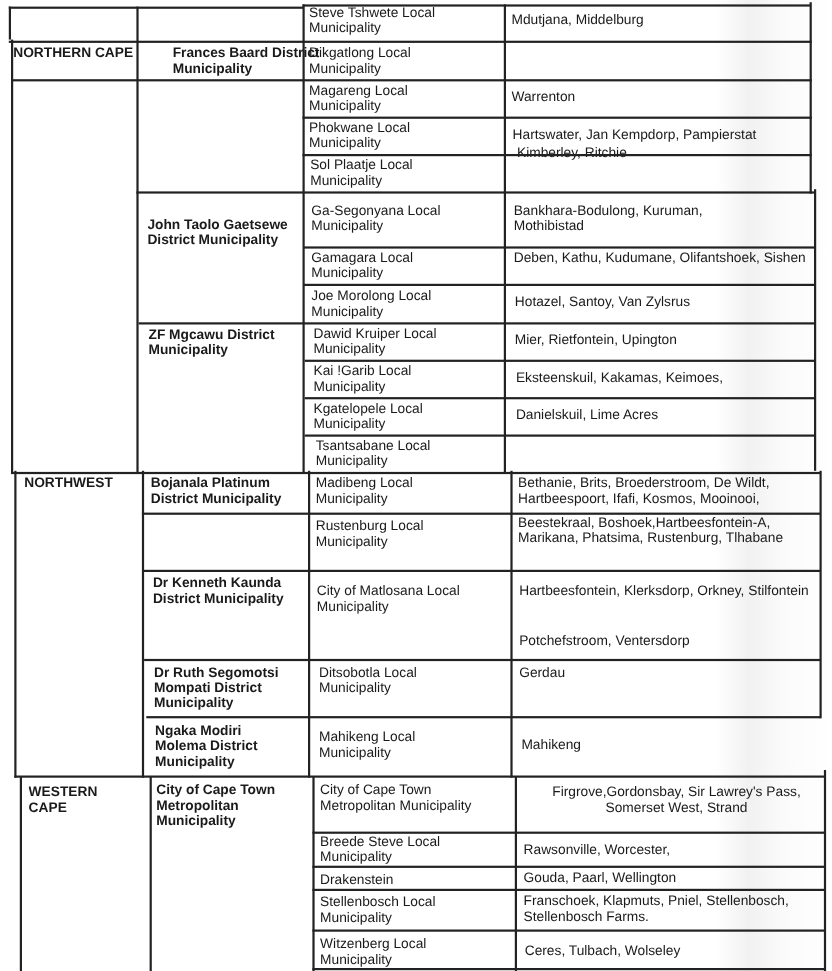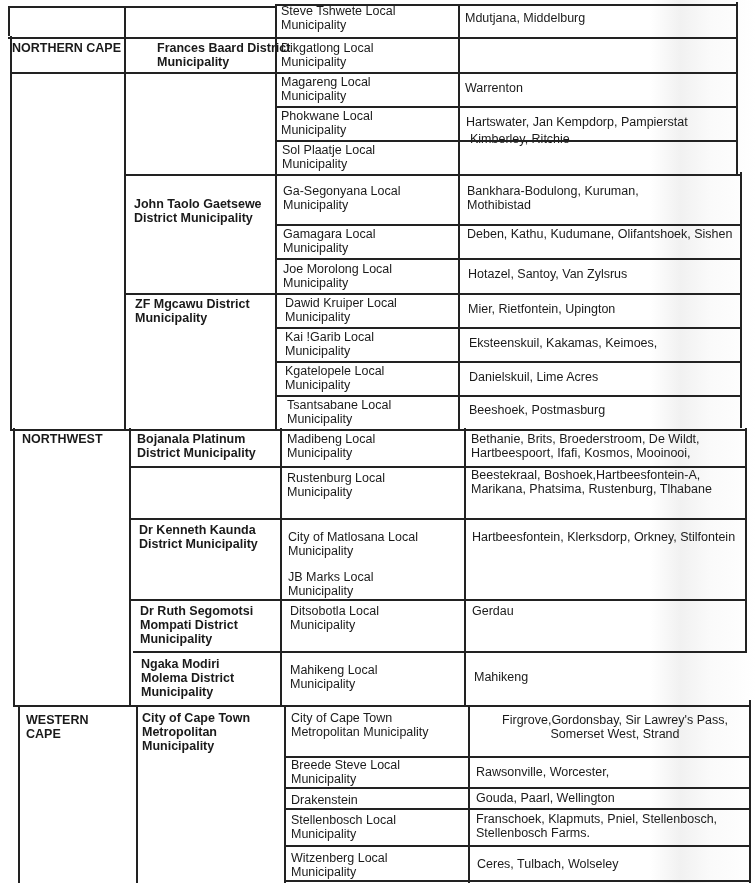--- a/index.html
+++ b/index.html
@@ -38,43 +38,42 @@
   <div class="cell" style="left:283px;top:184px;width:160px;">Ga-Segonyana Local Municipality</div>
   <div class="cell" style="left:283px;top:227px;width:150px;">Gamagara Local Municipality</div>
   <div class="cell" style="left:283px;top:262px;width:150px;">Joe Morolong Local Municipality</div>
   <div class="cell" style="left:285px;top:296px;width:150px;">Dawid Kruiper Local Municipality</div>
   <div class="cell" style="left:285px;top:330px;width:150px;">Kai !Garib Local Municipality</div>
   <div class="cell" style="left:285px;top:364px;width:150px;">Kgatelopele Local Municipality</div>
   <div class="cell" style="left:287px;top:398px;width:150px;">Tsantsabane Local Municipality</div>
   <div class="cell" style="left:287px;top:432px;width:150px;">Madibeng Local Municipality</div>
   <div class="cell" style="left:287px;top:471px;width:150px;">Rustenburg Local Municipality</div>
   <div class="cell" style="left:288px;top:530px;width:170px;">City of Matlosana Local Municipality</div>
-  <div class="cell" style="left:288px;top:570px;width:150px;">JB Marks Local Municipality</div>
   <div class="cell" style="left:290px;top:604px;width:150px;">Ditsobotla Local Municipality</div>
   <div class="cell" style="left:290px;top:663px;width:150px;">Mahikeng Local Municipality</div>
   <div class="cell" style="left:291px;top:711px;width:170px;">City of Cape Town Metropolitan Municipality</div>
   <div class="cell" style="left:291px;top:758px;width:150px;">Breede Steve Local Municipality</div>
   <div class="cell" style="left:291px;top:793px;width:150px;">Drakenstein</div>
   <div class="cell" style="left:291px;top:813px;width:150px;">Stellenbosch Local Municipality</div>
   <div class="cell" style="left:291px;top:851px;width:150px;">Witzenberg Local Municipality</div>
 
   <div class="cell" style="left:465px;top:11px;width:270px;">Mdutjana, Middelburg</div>
   <div class="cell" style="left:465px;top:81px;width:270px;">Warrenton</div>
   <div class="cell" style="left:466px;top:115px;width:275px;">Hartswater, Jan Kempdorp, Pampierstat</div>
   <div class="cell" style="left:470px;top:132px;width:270px;">Kimberley, Ritchie</div>
   <div class="cell" style="left:467px;top:184px;width:230px;">Bankhara-Bodulong, Kuruman, Mothibistad</div>
   <div class="cell" style="left:468px;top:267px;width:270px;">Hotazel, Santoy, Van Zylsrus</div>
   <div class="cell" style="left:467px;top:227px;width:285px;">Deben, Kathu, Kudumane, Olifantshoek, Sishen</div>
   <div class="cell" style="left:468px;top:302px;width:270px;">Mier, Rietfontein, Upington</div>
   <div class="cell" style="left:469px;top:336px;width:270px;">Eksteenskuil, Kakamas, Keimoes,</div>
   <div class="cell" style="left:469px;top:370px;width:270px;">Danielskuil, Lime Acres</div>
-  <div class="cell" style="left:469px;top:403px;width:270px;">Beeshoek, Postmasburg</div>
   <div class="cell" style="left:471px;top:432px;width:280px;">Bethanie, Brits, Broederstroom,  De Wildt, Hartbeespoort, Ifafi, Kosmos, Mooinooi,</div>
   <div class="cell" style="left:471px;top:468px;width:275px;">Beestekraal, Boshoek,Hartbeesfontein-A, Marikana, Phatsima, Rustenburg, Tlhabane</div>
   <div class="cell" style="left:472px;top:530px;width:270px;">Hartbeesfontein, Klerksdorp, Orkney, Stilfontein</div>
+  <div class="cell" style="left:472px;top:575px;width:270px;">Potchefstroom, Ventersdorp</div>
   <div class="cell" style="left:472px;top:604px;width:270px;">Gerdau</div>
   <div class="cell b" style="left:474px;top:670px;width:270px;font-weight:normal;">Mahikeng</div>
   <div class="cell" style="left:474px;top:713px;width:282px;text-align:center;">Firgrove,Gordonsbay, Sir Lawrey's Pass, Somerset West, Strand</div>
   <div class="cell" style="left:476px;top:765px;width:270px;">Rawsonville, Worcester,</div>
   <div class="cell" style="left:476px;top:791px;width:270px;">Gouda, Paarl, Wellington</div>
   <div class="cell" style="left:476px;top:812px;width:280px;">Franschoek, Klapmuts, Pniel, Stellenbosch, Stellenbosch Farms.</div>
   <div class="cell" style="left:477px;top:857px;width:270px;">Ceres, Tulbach, Wolseley</div>
 
   <div class="vl" style="left:8px;top:6px;height:30px;"></div>
   <div class="vl" style="left:10px;top:36px;height:394px;"></div>

